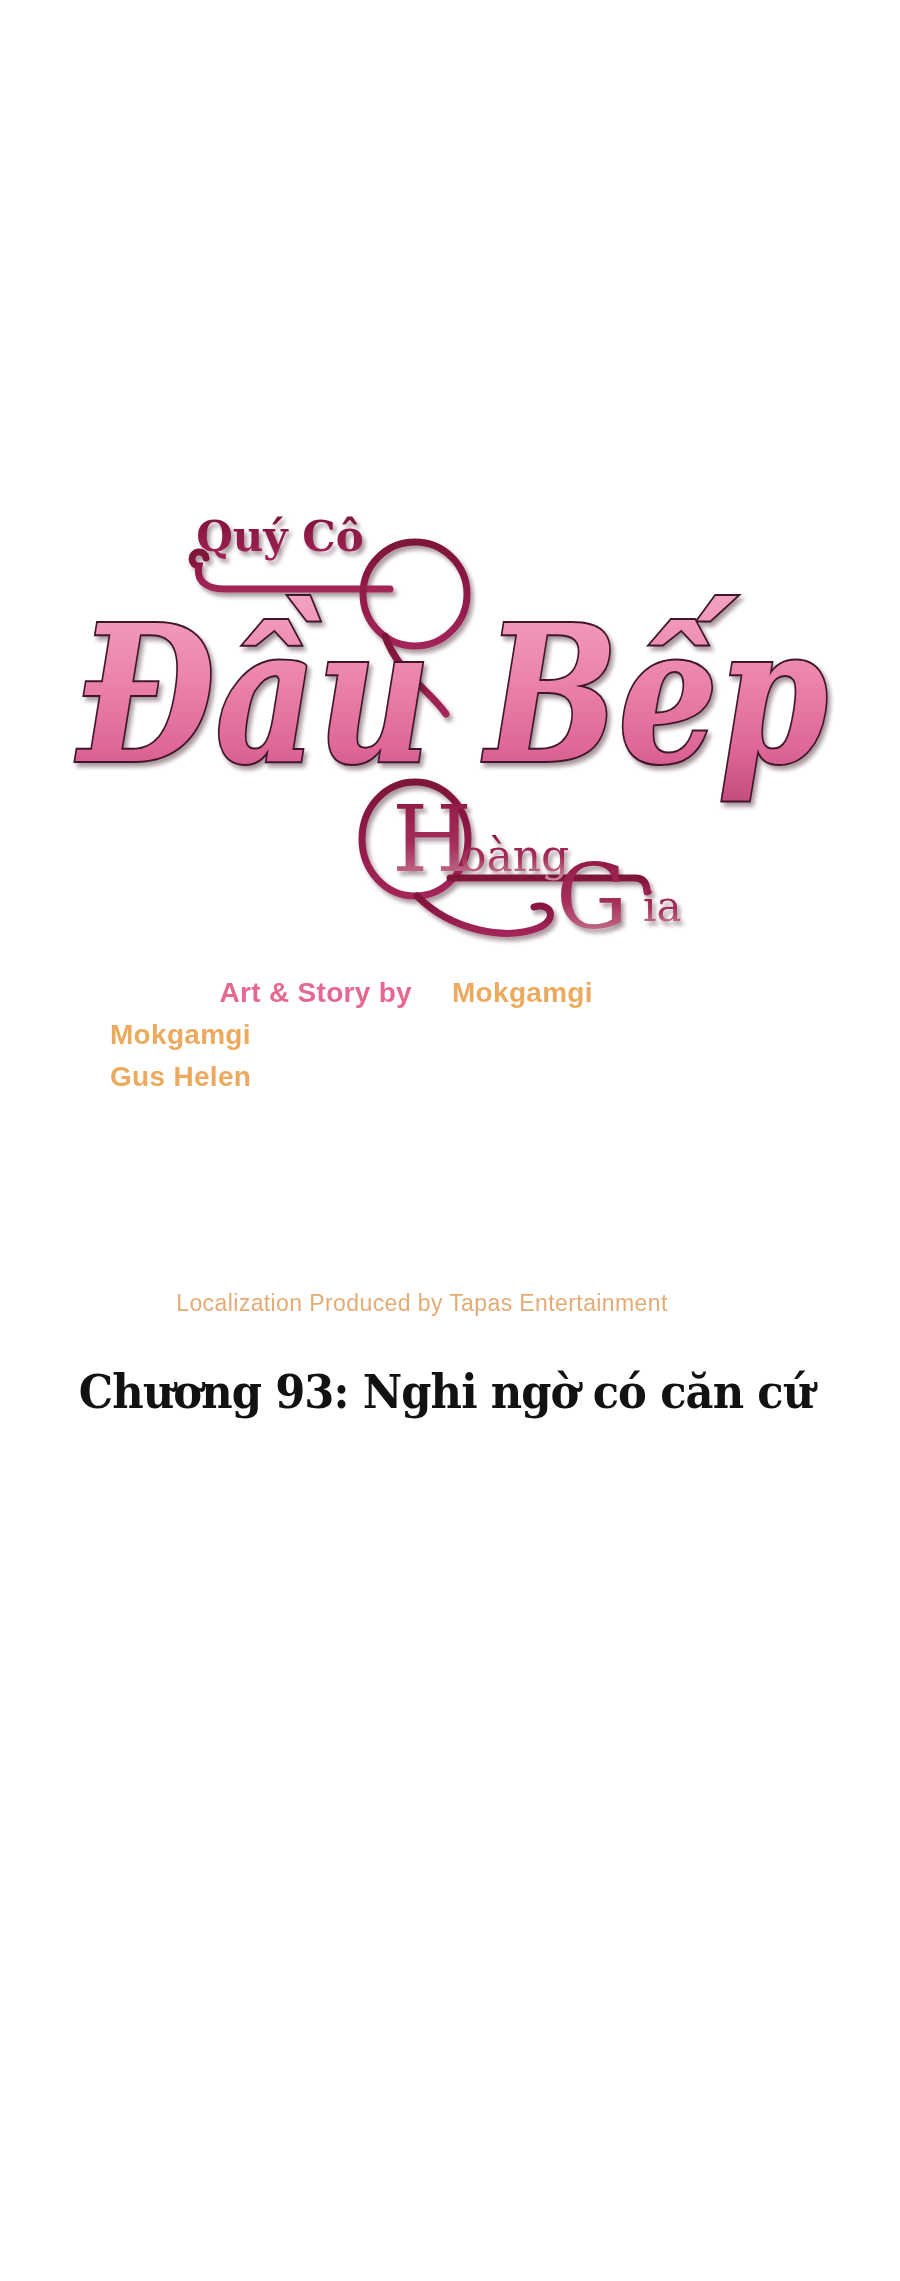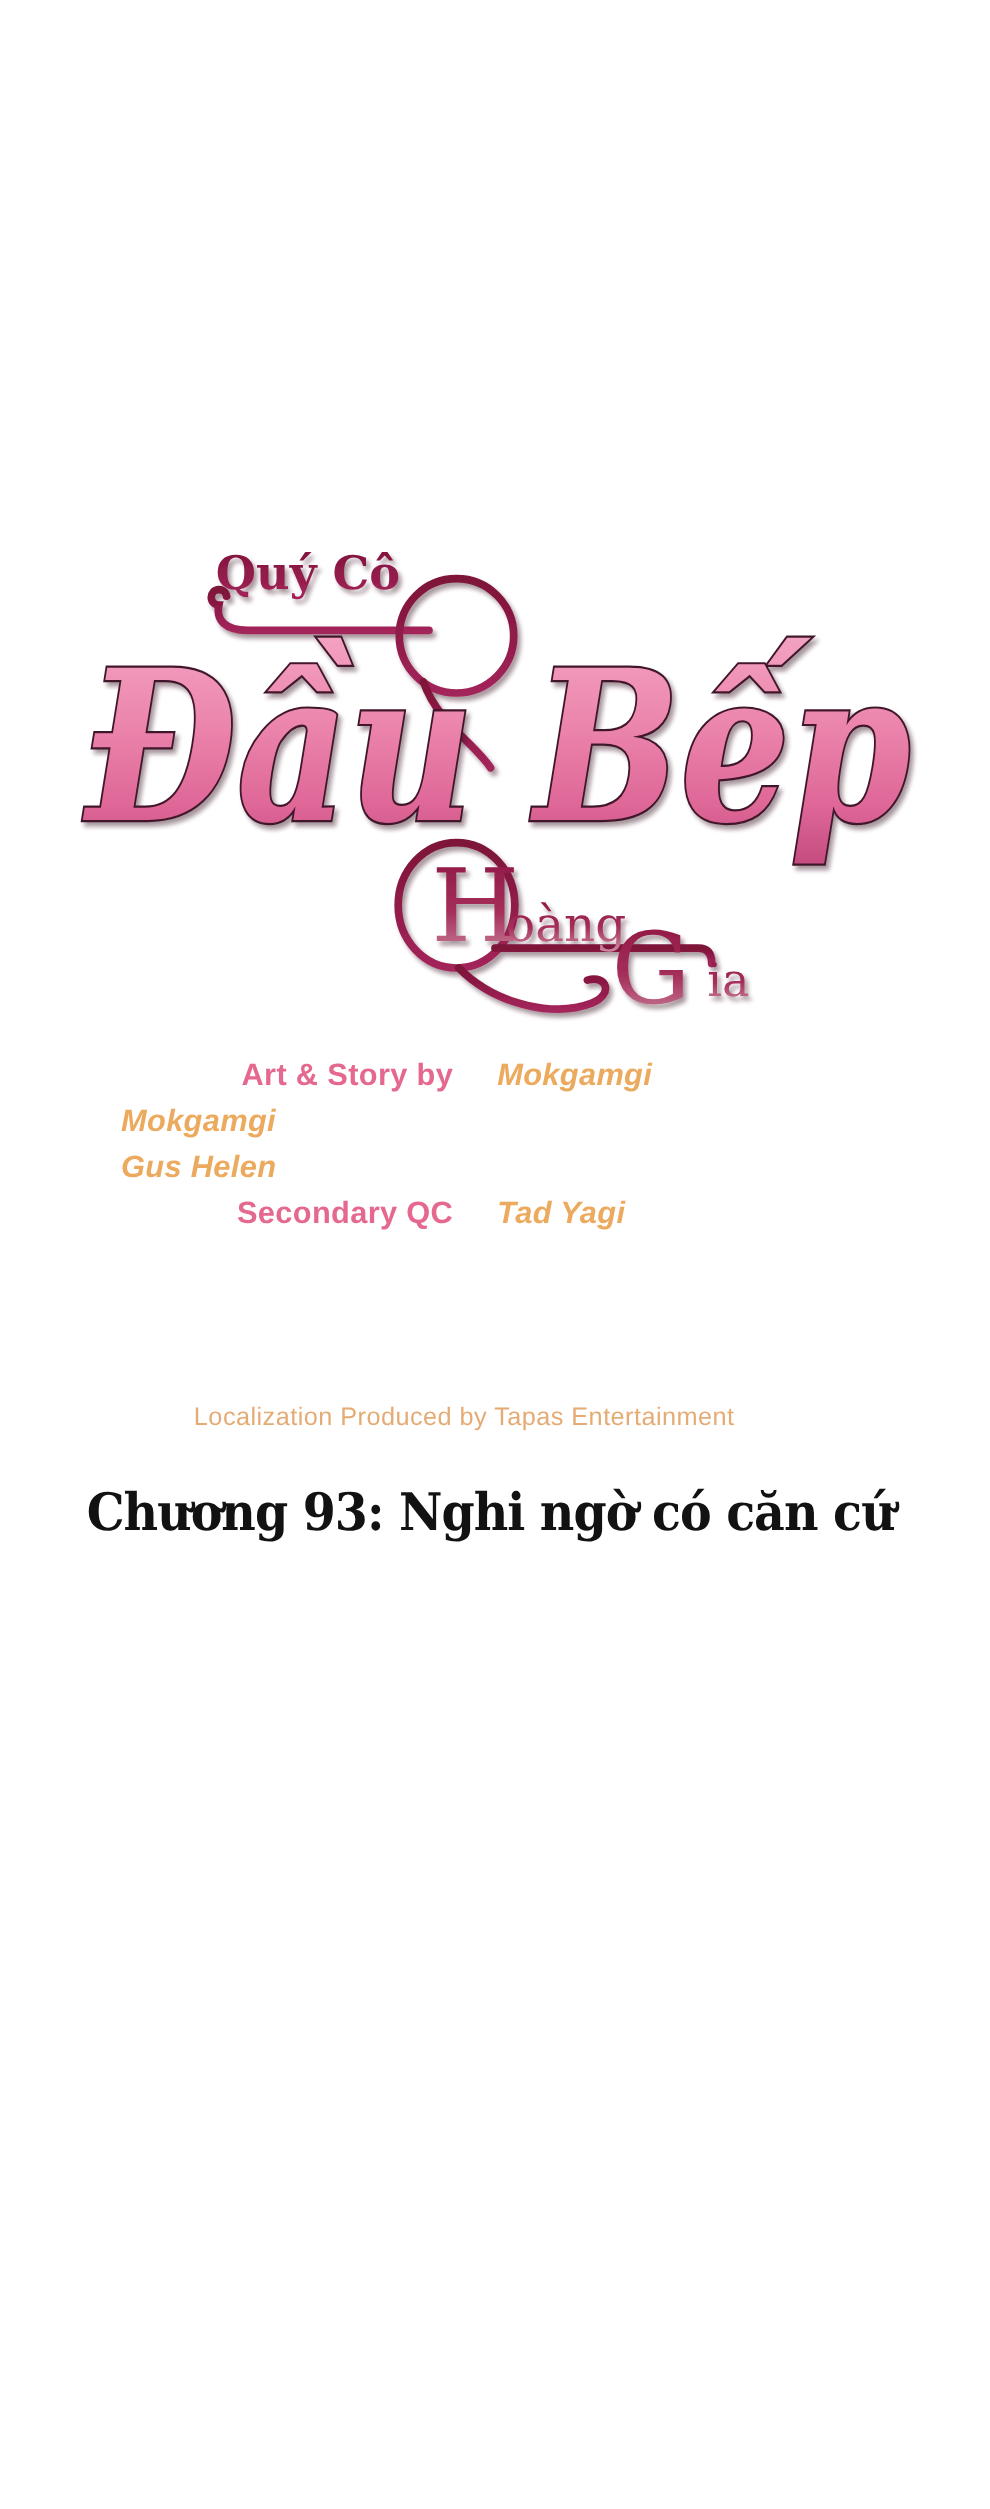--- a/index.html
+++ b/index.html
@@ -2,41 +2,41 @@
 <html><head>
 <meta charset="utf-8">
 <style>
   html,body{margin:0;padding:0;background:#ffffff;}
   .page{
     position:relative;
     width:900px;height:1823px;
     background:#ffffff;
     overflow:hidden;
     font-family:"Liberation Sans", sans-serif;
+    margin-top:16px;
   }
   
   .logo-wrap{
     position:absolute;left:55px;top:492px;width:790px;height:455px;
   }
   
   .credits{
     position:absolute;left:70px;top:956px;width:740px;
     display:flex;flex-direction:column;
   }
   .credit-row{display:flex;align-items:baseline;line-height:42px;}
   .credit-label{
     width:342px;text-align:right;
     font-weight:bold;font-size:28px;color:#e5698f;
     letter-spacing:.3px;
   }
   .credit-value{
     margin-left:40px;text-align:right;
     font-weight:bold;font-size:28px;color:#ecaa5e;
     letter-spacing:.3px;
-    font-style:italic;
   }
   
   .localization{
     position:absolute;left:0;top:1272px;width:900px;
     text-align:center;transform:translateX(-28px);
     font-size:23px;font-weight:400;color:#e5ab74;
     letter-spacing:.4px;line-height:30px;
   }
   
   .chapter{
@@ -108,23 +108,19 @@
     <div class="credit-row">
       <span class="credit-label">Art &amp; Story by</span>
       <span class="credit-value">Mokgamgi</span>
     </div>
     <div class="credit-row">
       <span class="credit-value">Mokgamgi</span>
     </div>
     <div class="credit-row">
       <span class="credit-value">Gus Helen</span>
     </div>
-    <div class="credit-row">
-      <span class="credit-label">Secondary QC</span>
-      <span class="credit-value">Tad Yagi</span>
-    </div>
   </div>
 
   <div class="localization">Localization Produced by Tapas Entertainment</div>
 
   <div class="chapter">Chương 93: Nghi ngờ có căn cứ</div>
 
 </div>
 
 </body></html>

